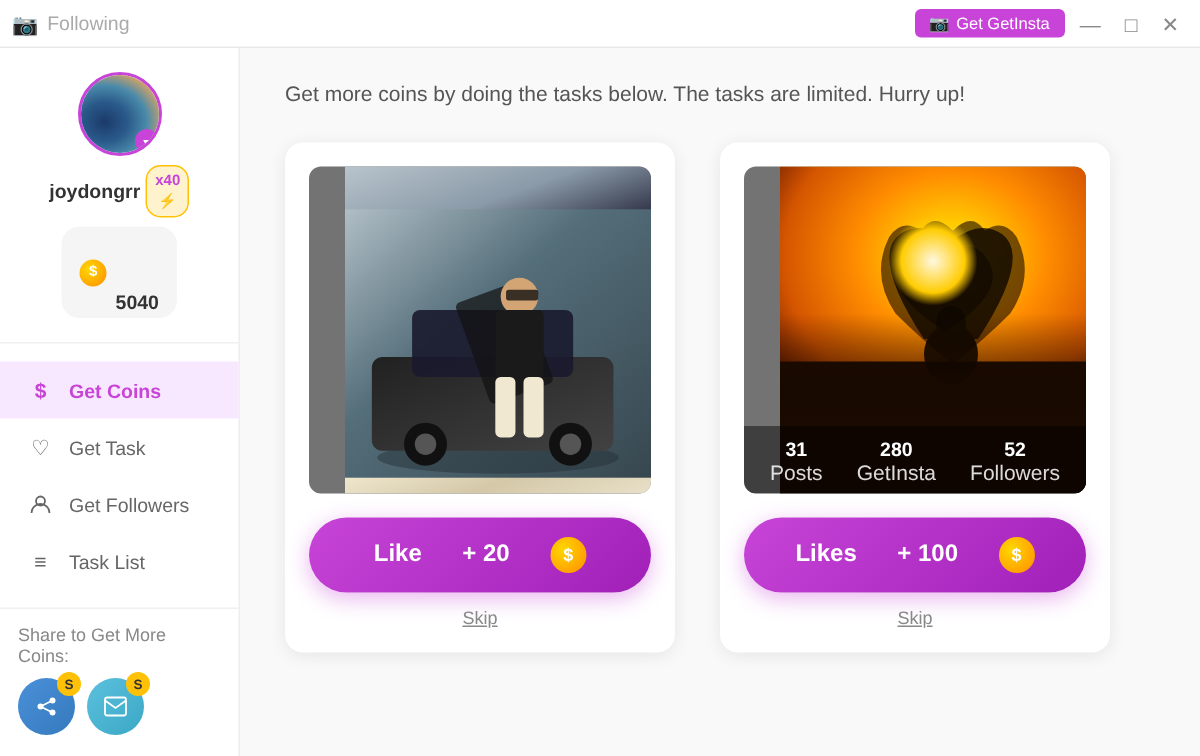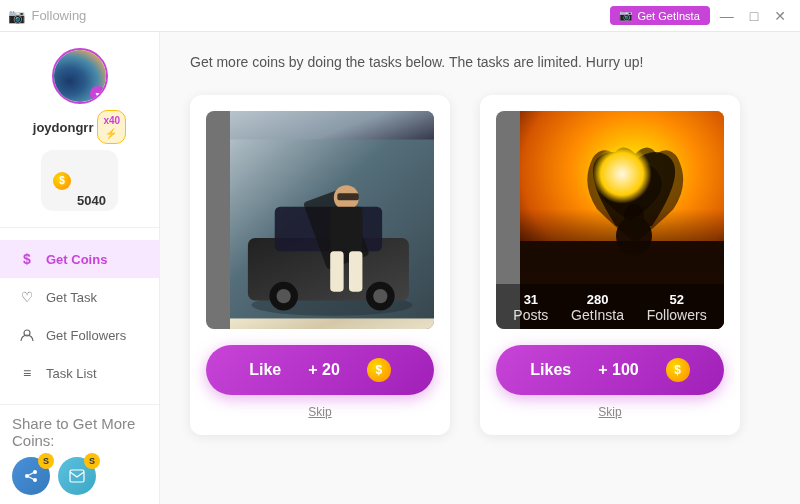--- a/index.html
+++ b/index.html
@@ -191,21 +191,21 @@
       justify-content: center;
       font-size: 14px;
     }
 
     
     .share-section {
       padding: 10px 12px;
       border-top: 1px solid #f0f0f0;
     }
     .share-label {
-      font-size: 15px;
+      font-size: 12px;
       color: #888;
       margin-bottom: 8px;
     }
     .share-buttons {
       display: flex;
       gap: 8px;
     }
     .share-btn {
       width: 38px;
       height: 38px;

